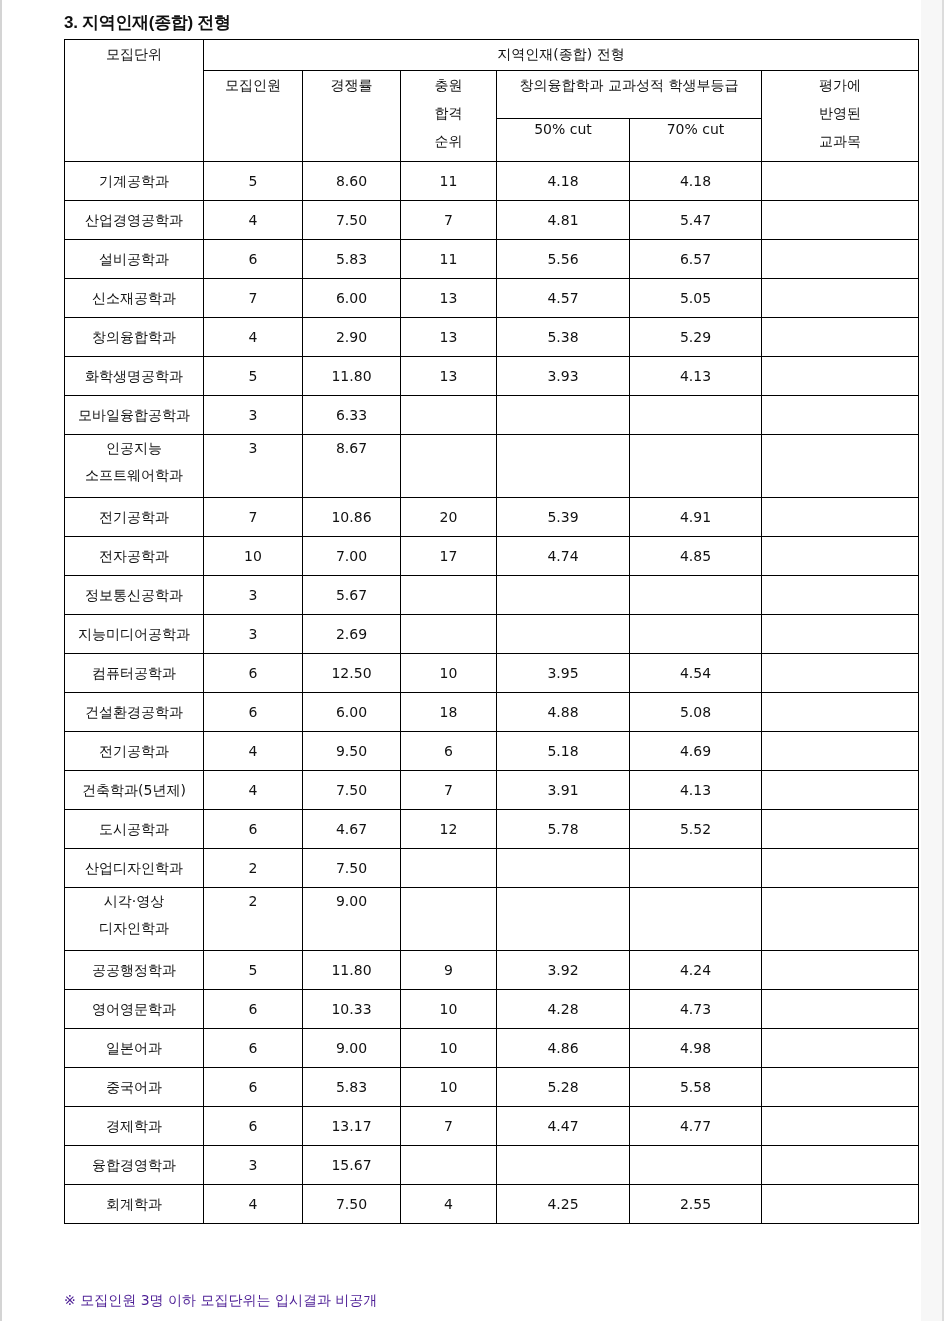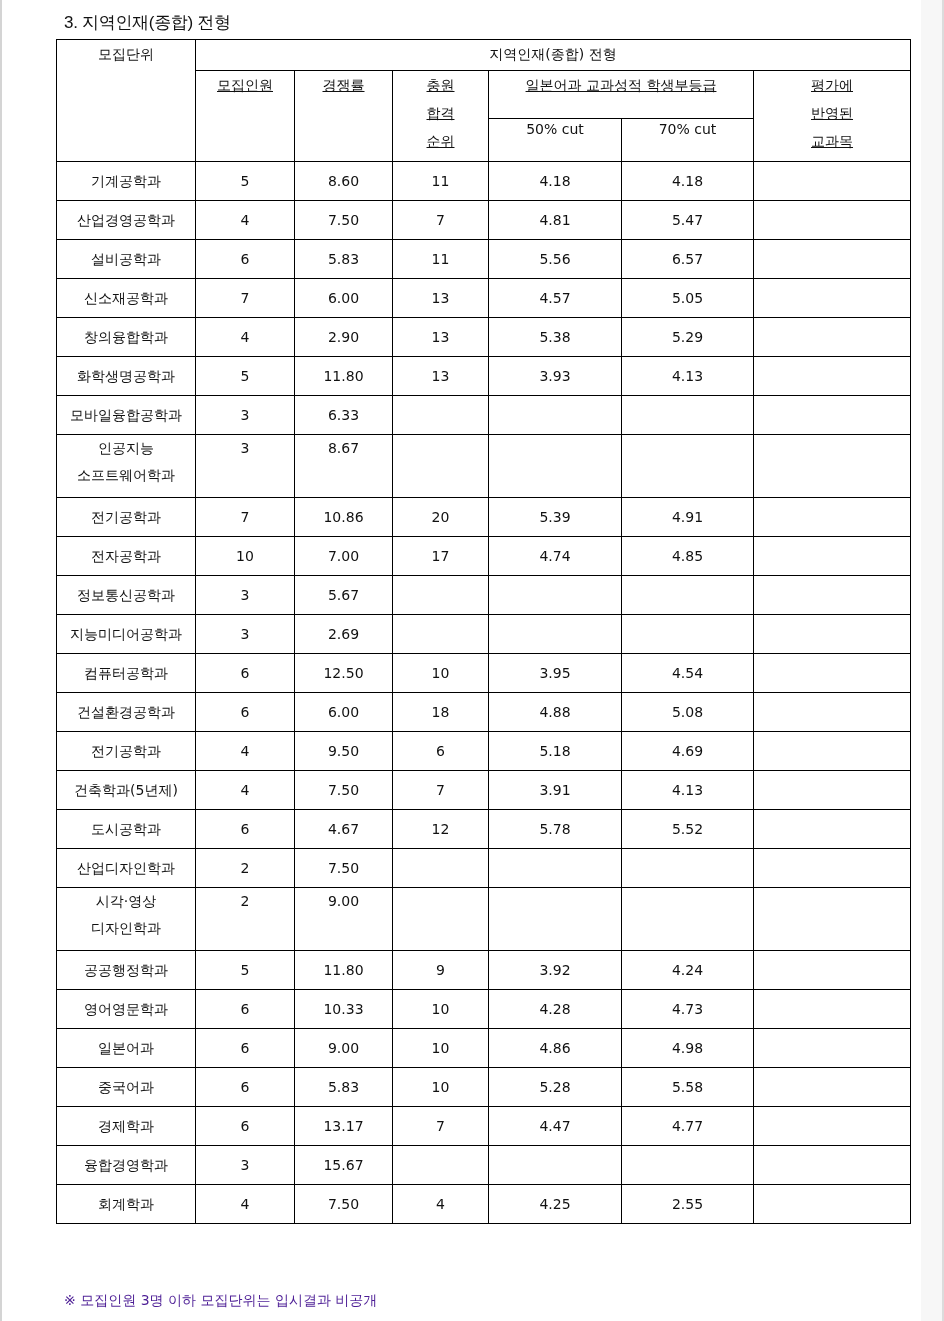--- a/index.html
+++ b/index.html
@@ -8,37 +8,37 @@
       background: #ffffff;
       font-family: "DejaVu Sans", "Liberation Sans", sans-serif;
       color: #111;
       position: relative;
     }
     .left-rule { position: absolute; left: 0; top: 0; width: 2px; height: 1321px; background: #d4d4d4; }
     .right-strip { position: absolute; left: 921px; top: 0; width: 21px; height: 1321px; background: #f7f7f7; }
     .right-rule { position: absolute; left: 942px; top: 0; width: 2px; height: 1321px; background: #dcdcdc; }
     .title {
       position: absolute; left: 64px; top: 11px;
-      font-size: 17px; font-weight: normal; letter-spacing: -0.3px;
+      font-size: 17px; font-weight: bold; letter-spacing: -0.3px;
       font-family: "Liberation Sans", "DejaVu Sans", sans-serif;
     }
     table.results {
-      position: absolute; left: 56px; top: 39px;
+      position: absolute; left: 64px; top: 39px;
       border-collapse: collapse; table-layout: fixed;
       width: 854px;
       font-size: 14px;
     }
     table.results td, table.results th {
       border: 1.5px solid #000;
       text-align: center; vertical-align: top;
       padding: 0; font-weight: normal;
     }
     th.hd { font-weight: bold; font-size: 14px; padding-top: 8px; line-height: 28px; }
     th.hd-main { height: 30px; }
-    th.hd-sub { line-height: 28px; padding-top: 8px; text-decoration: underline; }
+    th.hd-sub { line-height: 28px; padding-top: 8px; }
     th.hd-cut { height: 42px; padding-top: 10px; line-height: 20px; }
     td { height: 38px; line-height: 38px; }
     td.two { height: 62px; line-height: 27px; padding-top: 4px; }
     td.name { font-weight: bold; }
     td.name.light { font-weight: normal; }
     .b { font-weight: bold; }
     .note {
       position: absolute; left: 64px; top: 1292px;
       font-size: 14px; color: #4c1d95;
     }
@@ -68,21 +68,21 @@
       <th class="hd hd-main" colspan="6">지역인재(종합) 전형</th>
     </tr>
     <tr>
       <th class="hd hd-sub" rowspan="2">모집인원</th>
       <th class="hd hd-sub" rowspan="2">경쟁률</th>
       <th class="hd hd-sub" rowspan="2">
         <div>충원</div>
         <div>합격</div>
         <div>순위</div>
       </th>
-      <th class="hd hd-sub" colspan="2" style="height:47px">일본어과 교과성적 학생부등급</th>
+      <th class="hd hd-sub" colspan="2" style="height:47px">창의융합학과 교과성적 학생부등급</th>
       <th class="hd hd-sub" rowspan="2">
         <div>평가에</div>
         <div>반영된</div>
         <div>교과목</div>
       </th>
     </tr>
     <tr>
       <th class="hd hd-cut">50% cut</th>
       <th class="hd hd-cut">70% cut</th>
     </tr>

